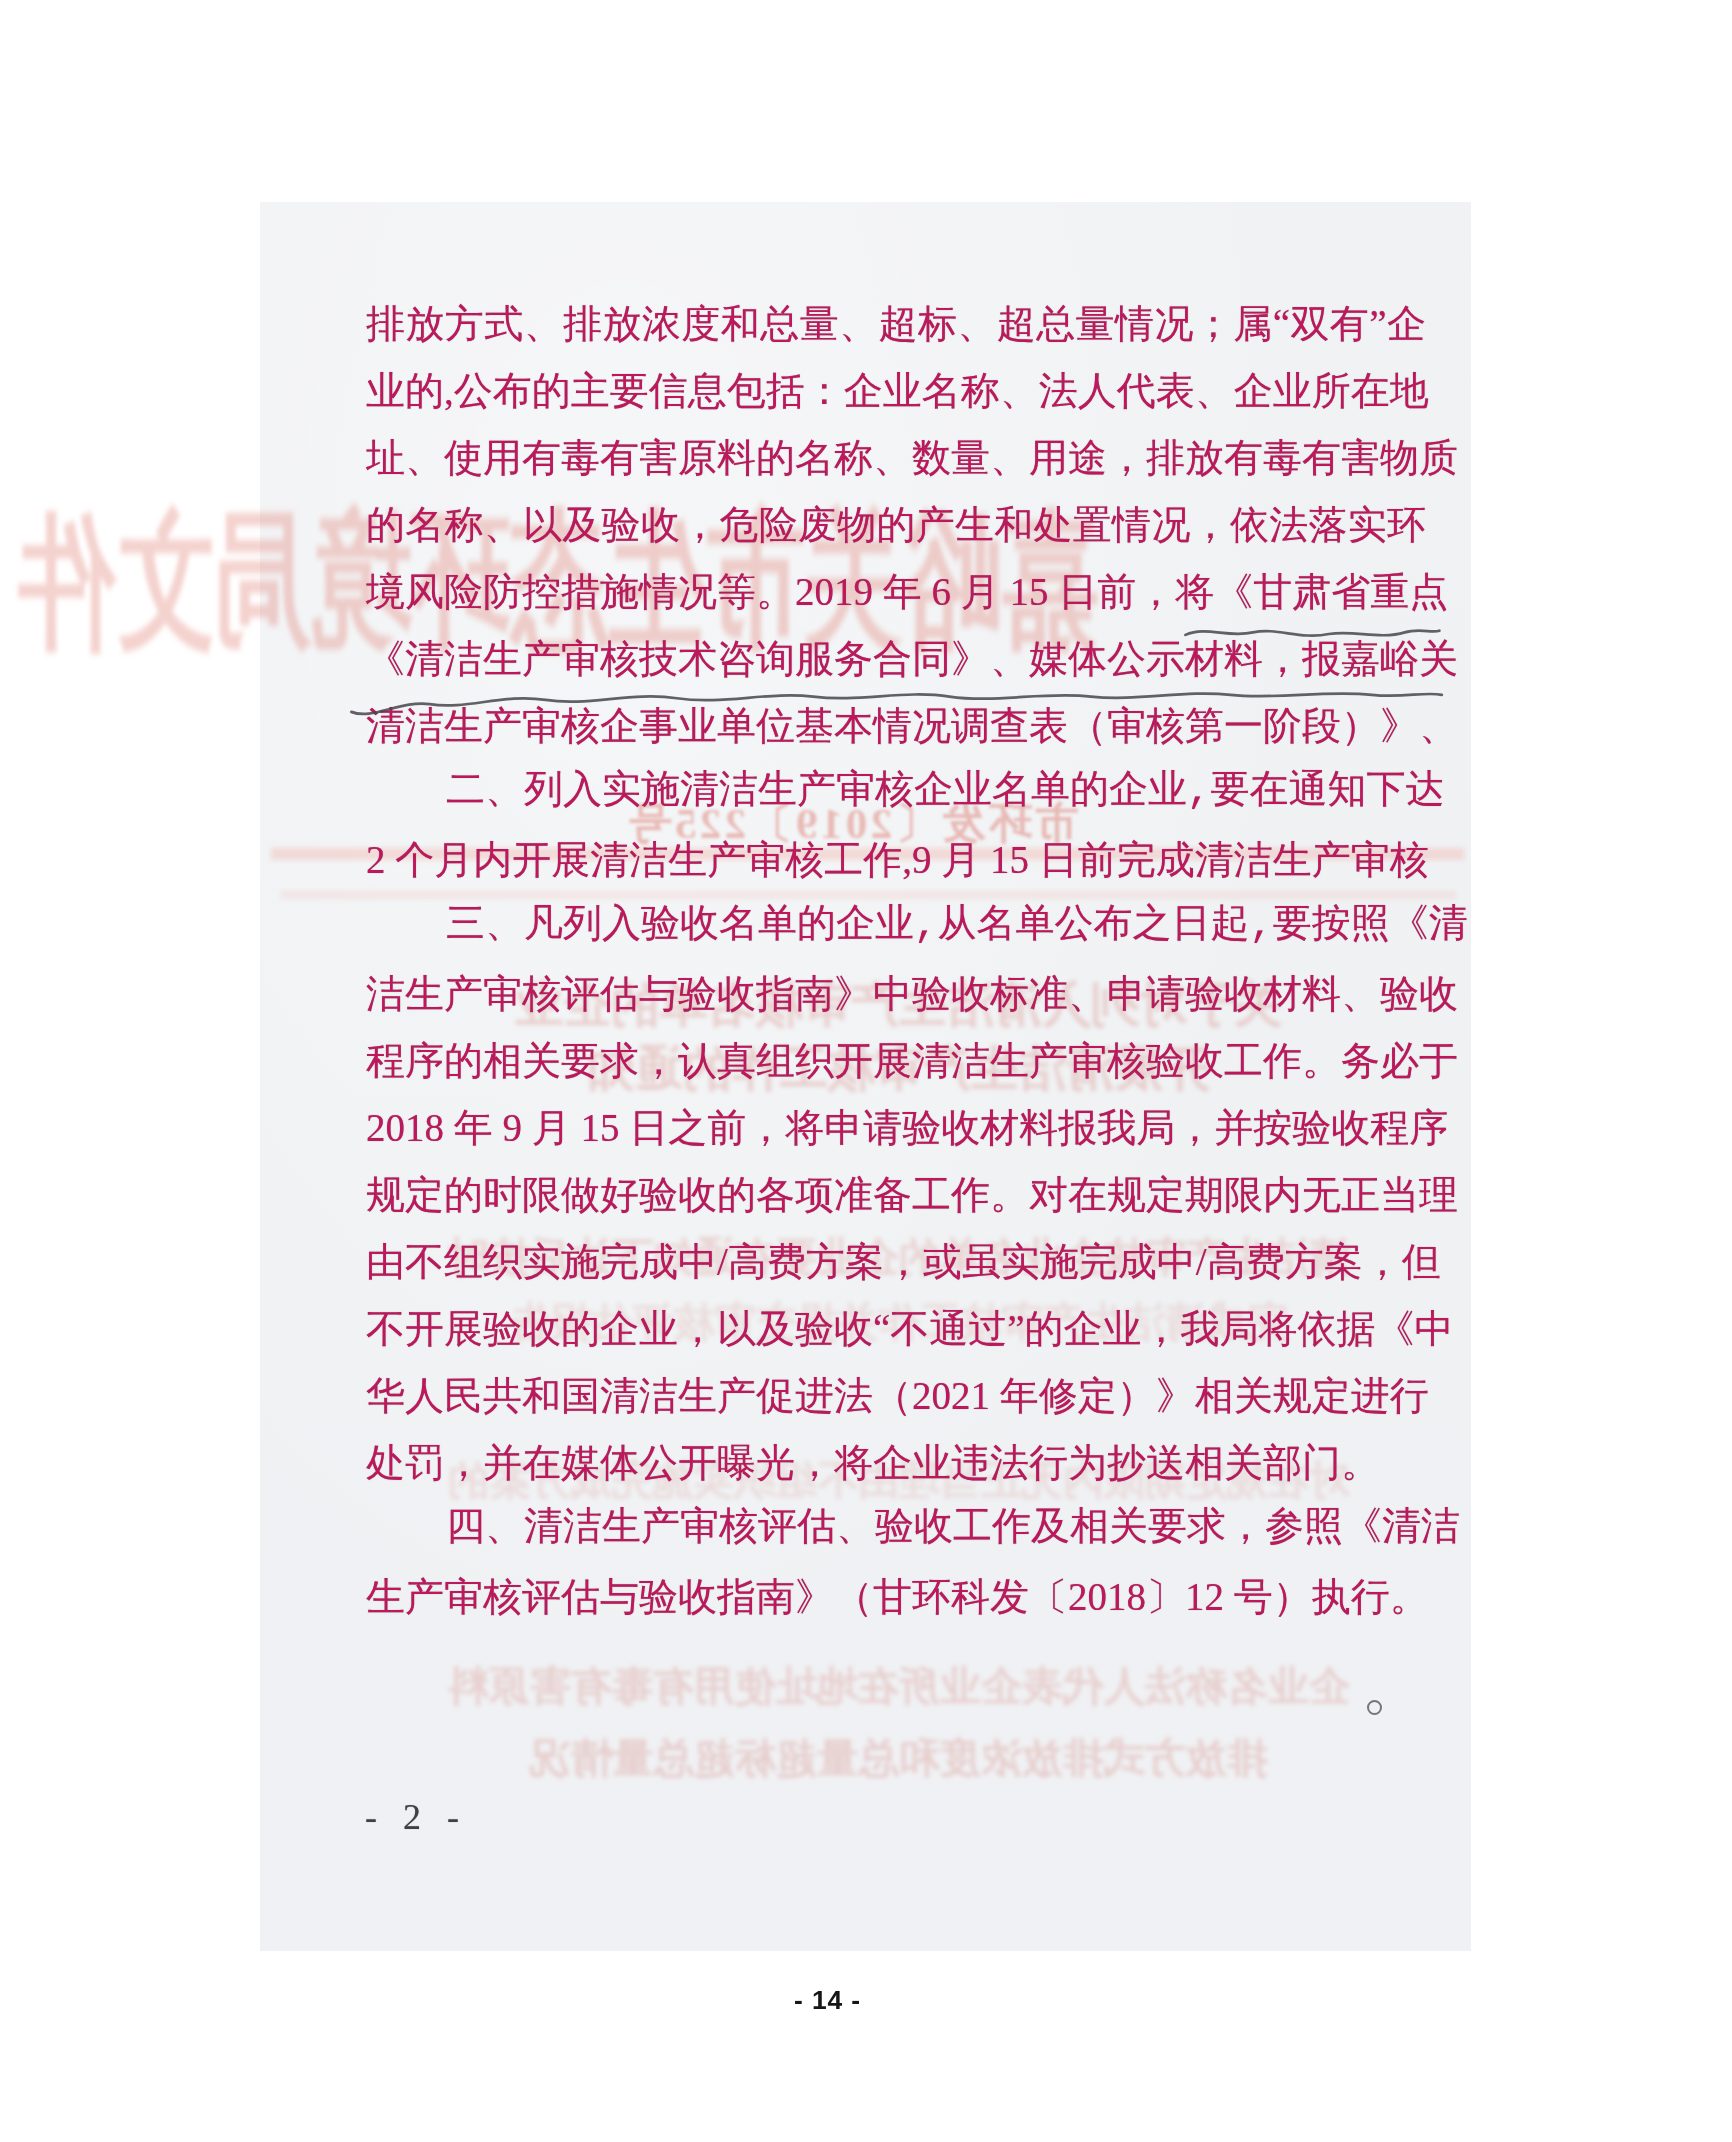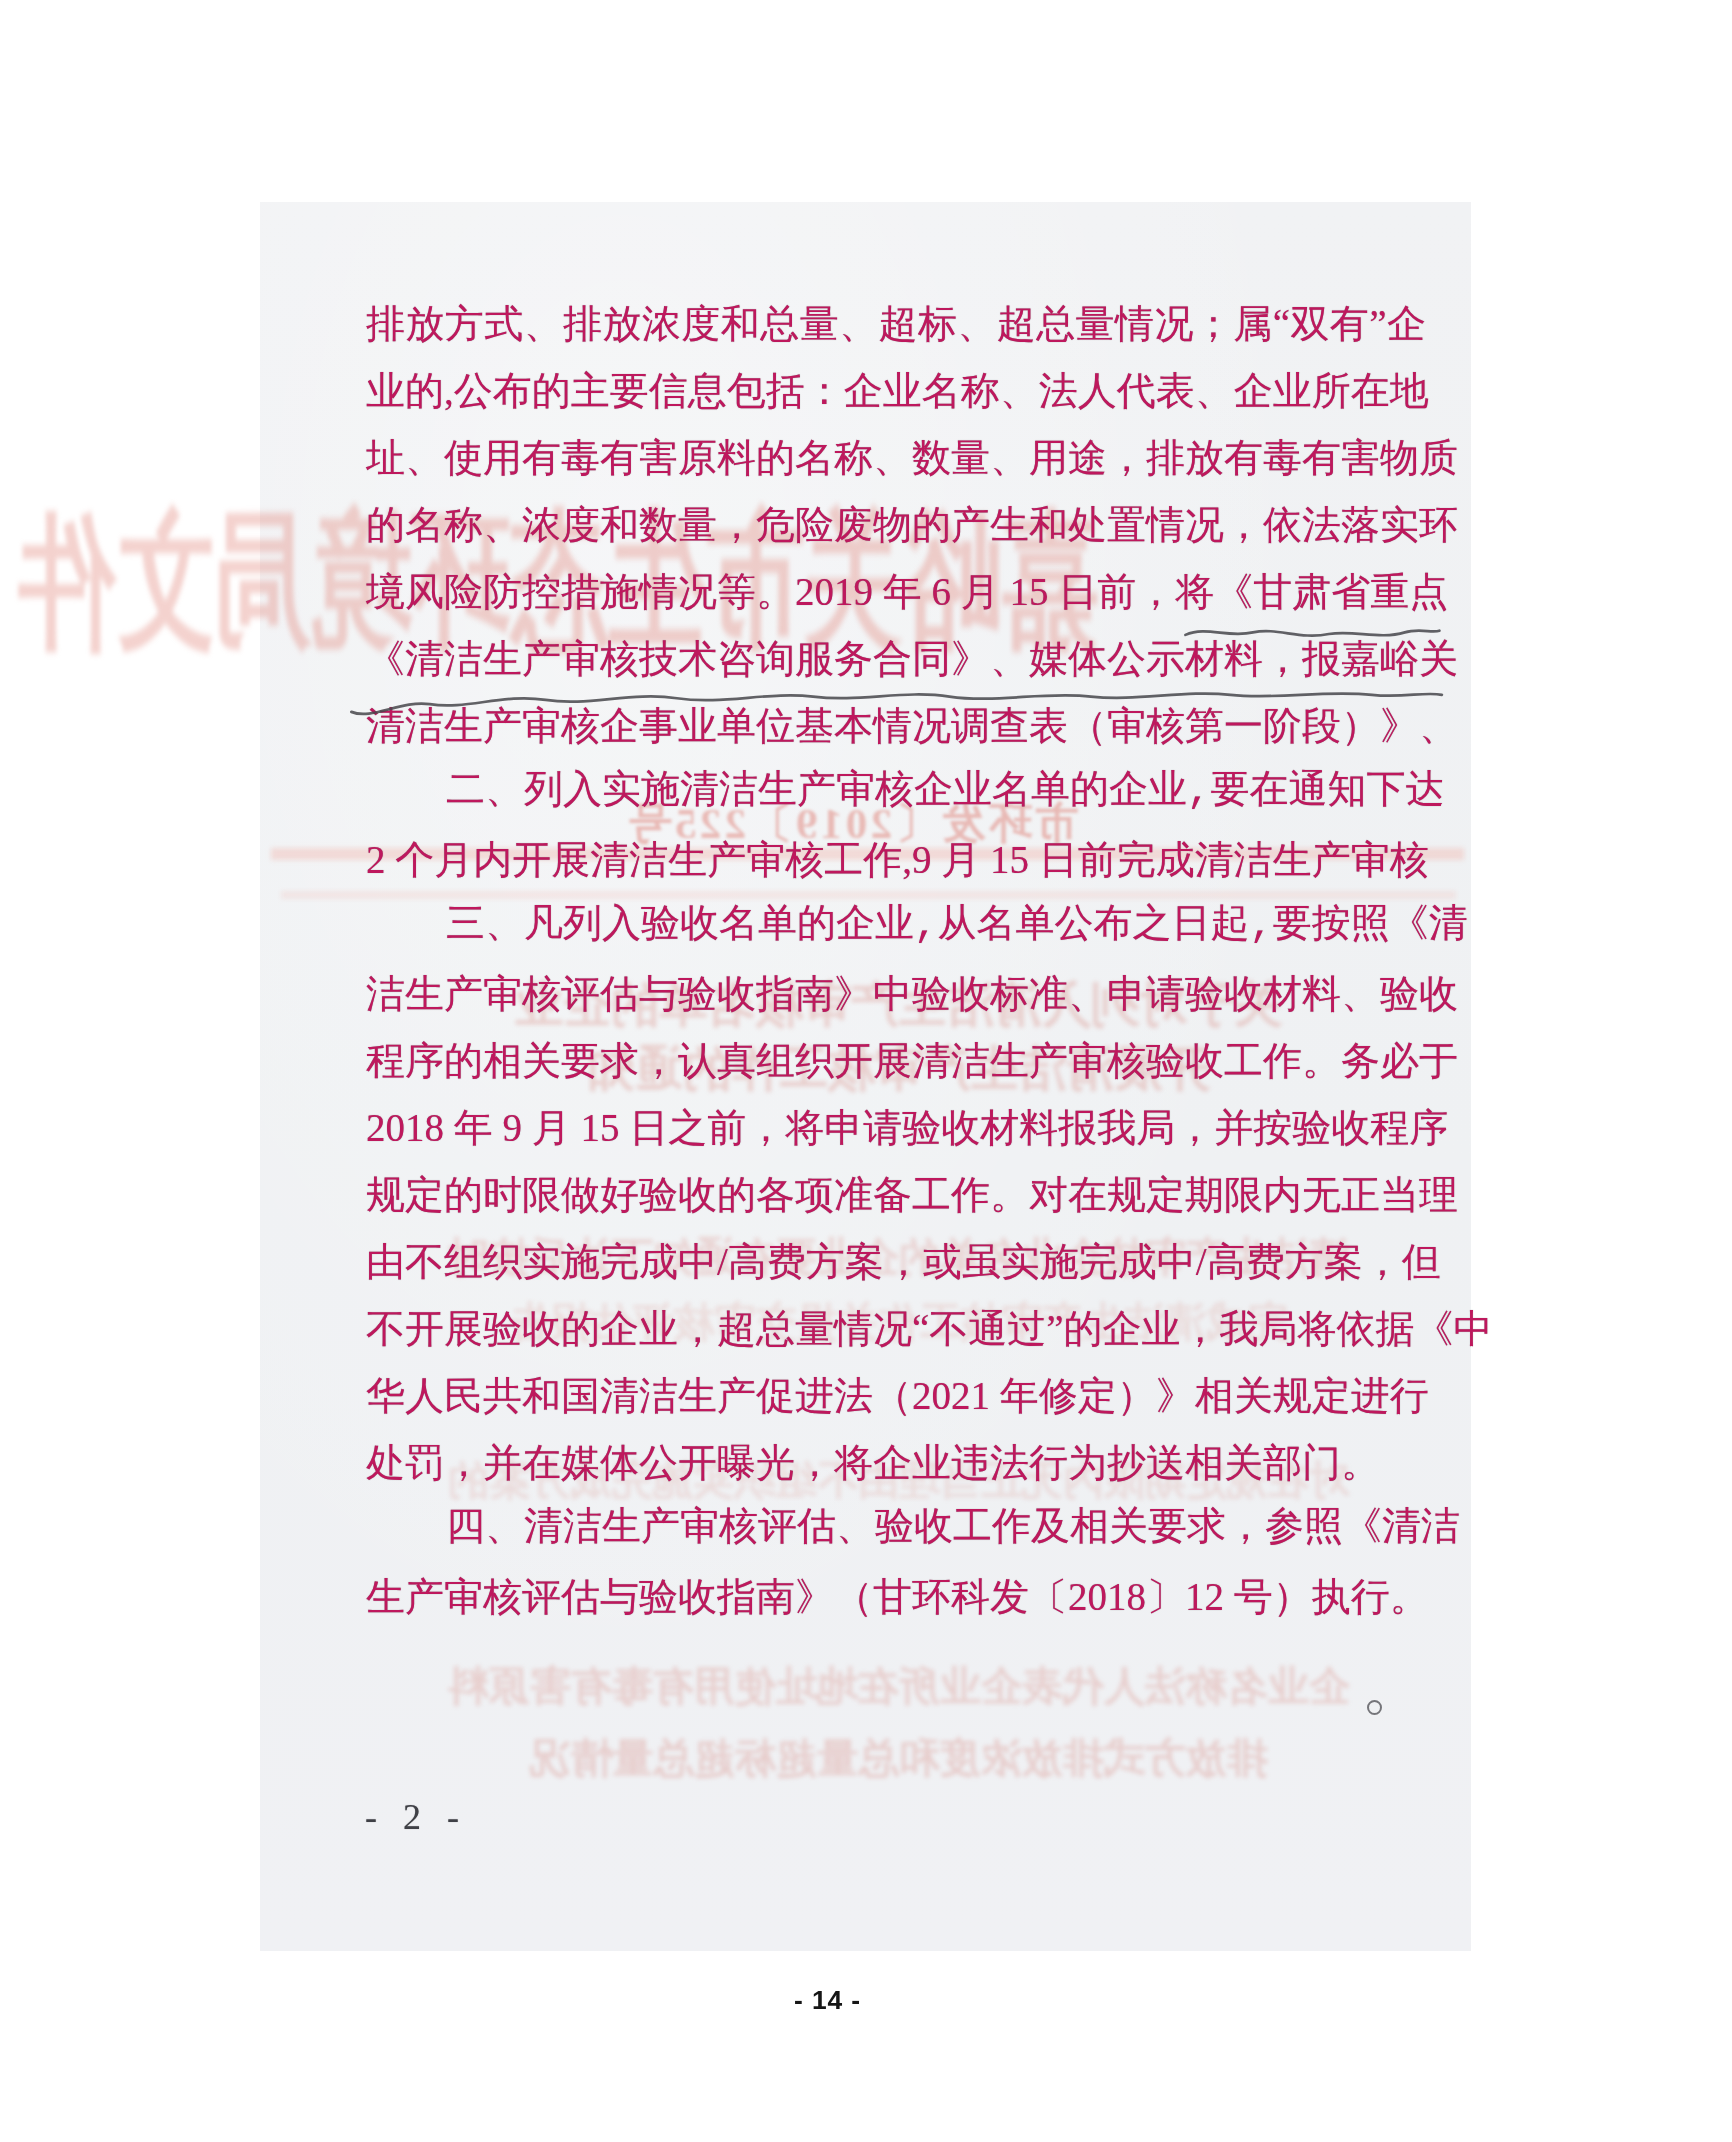--- a/index.html
+++ b/index.html
@@ -89,33 +89,33 @@
   <div class="ghost ghost-row" id="ghost-row-0">清洁生产审核企业名单的企业要在通知下达后按时</div>
   <div class="ghost ghost-row" id="ghost-row-1">完成清洁生产审核工作并提交审核评估报告</div>
   <div class="ghost ghost-row" id="ghost-row-2">对在规定期限内无正当理由不组织实施完成方案的</div>
   <div class="ghost ghost-row" id="ghost-row-3">企业名称法人代表企业所在地址使用有毒有害原料</div>
   <div class="ghost ghost-row" id="ghost-row-4">排放方式排放浓度和总量超标超总量情况</div>
 
   <div id="text-column">
       <div class="line">排放方式、排放浓度和总量、超标、超总量情况；属“双有”企</div>
       <div class="line">业的,公布的主要信息包括：企业名称、法人代表、企业所在地</div>
       <div class="line">址、使用有毒有害原料的名称、数量、用途，排放有毒有害物质</div>
-      <div class="line">的名称、浓度和数量，危险废物的产生和处置情况，依法落实环</div>
+      <div class="line">的名称、以及验收，危险废物的产生和处置情况，依法落实环</div>
       <div class="line">境风险防控措施情况等。2019 年 6 月 15 日前，将《甘肃省重点</div>
       <div class="line">《清洁生产审核技术咨询服务合同》、媒体公示材料，报嘉峪关</div>
       <div class="line">清洁生产审核企事业单位基本情况调查表（审核第一阶段）》、</div>
       <div class="line indent">二、列入实施清洁生产审核企业名单的企业,要在通知下达</div>
       <div class="line">2 个月内开展清洁生产审核工作,9 月 15 日前完成清洁生产审核</div>
       <div class="line indent">三、凡列入验收名单的企业,从名单公布之日起,要按照《清</div>
       <div class="line">洁生产审核评估与验收指南》中验收标准、申请验收材料、验收</div>
       <div class="line">程序的相关要求，认真组织开展清洁生产审核验收工作。务必于</div>
       <div class="line">2018 年 9 月 15 日之前，将申请验收材料报我局，并按验收程序</div>
       <div class="line">规定的时限做好验收的各项准备工作。对在规定期限内无正当理</div>
       <div class="line">由不组织实施完成中/高费方案，或虽实施完成中/高费方案，但</div>
-      <div class="line">不开展验收的企业，超总量情况“不通过”的企业，我局将依据《中</div>
+      <div class="line">不开展验收的企业，以及验收“不通过”的企业，我局将依据《中</div>
       <div class="line">华人民共和国清洁生产促进法（2021 年修定）》相关规定进行</div>
       <div class="line end">处罚，并在媒体公开曝光，将企业违法行为抄送相关部门。</div>
       <div class="line indent">四、清洁生产审核评估、验收工作及相关要求，参照《清洁</div>
       <div class="line end">生产审核评估与验收指南》（甘环科发〔2018〕12 号）执行。</div>
     </div>
 
   <svg class="wavy" id="wavy-1" width="264" height="27" viewBox="0 0 310 32">
     <path d="M5,20 C 30,9 55,24 85,17 C 115,11 140,26 175,19 C 205,14 235,26 265,17 C 282,12 298,18 306,15" fill="none" stroke="#46464b" stroke-width="3.2" stroke-linecap="round" opacity="0.85"></path>
   </svg>
   <svg class="wavy" id="wavy-2" width="1099" height="43" viewBox="0 0 1290 50">

